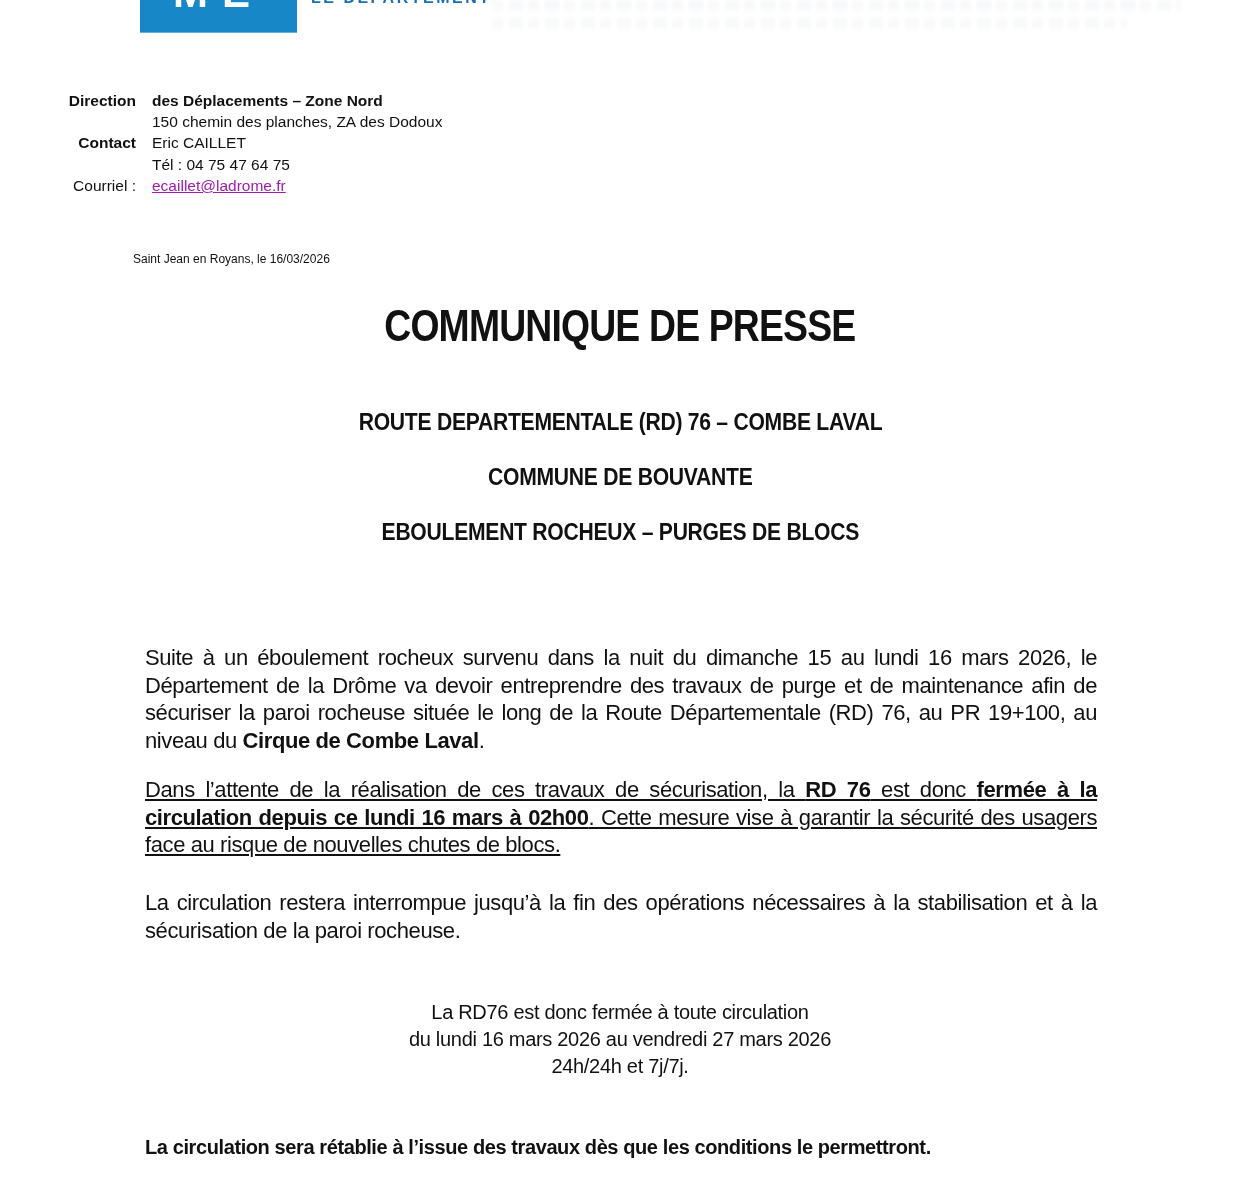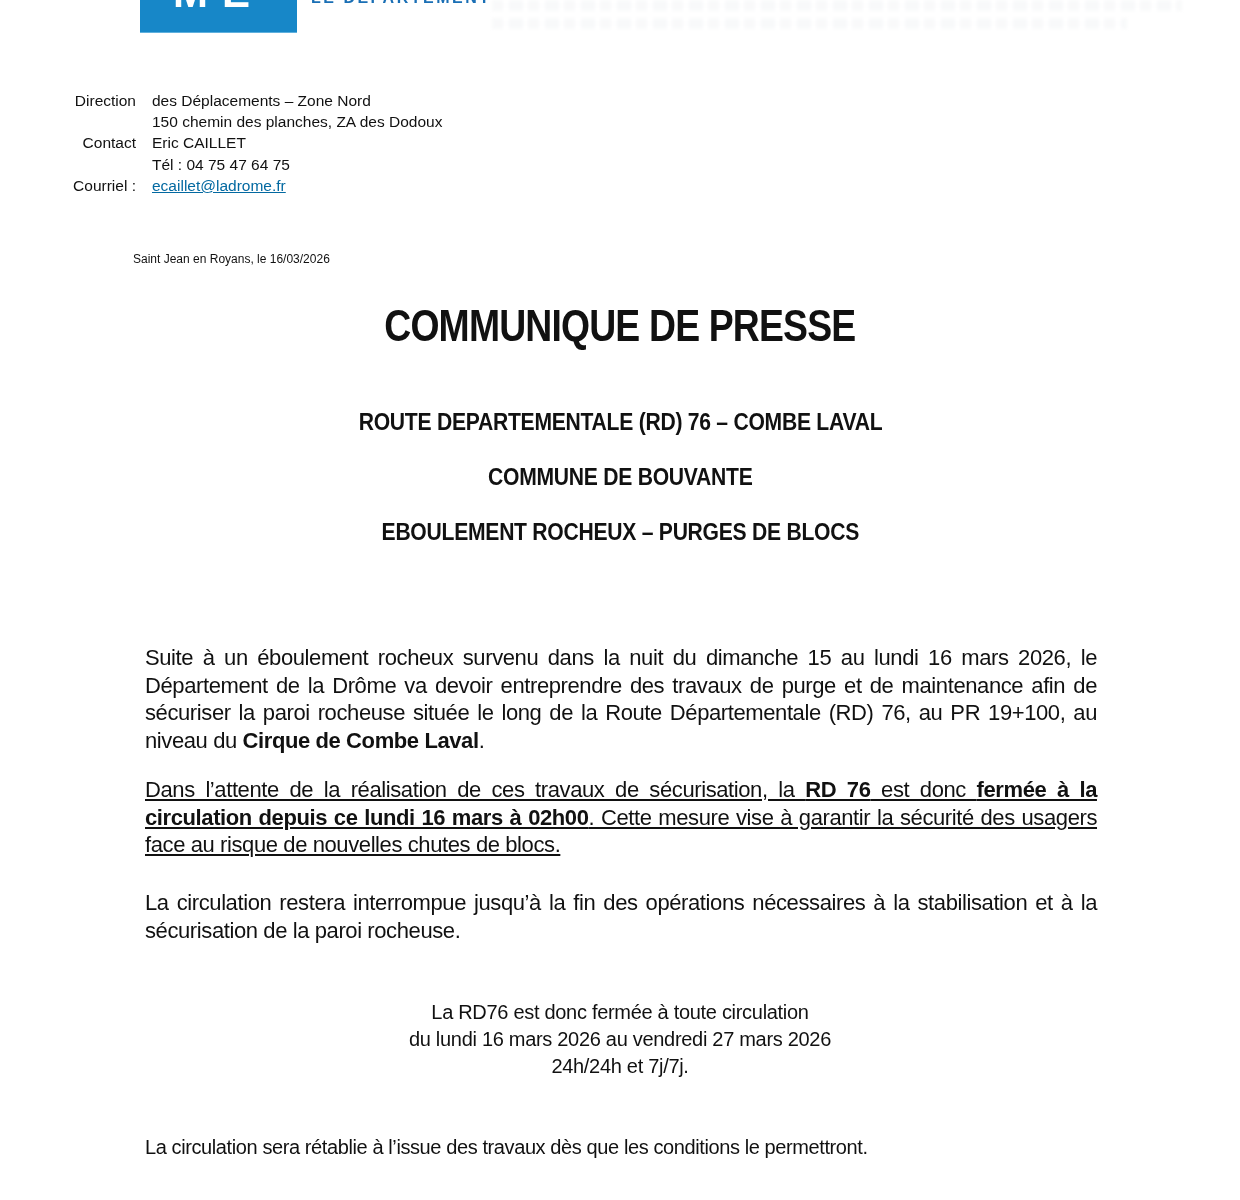--- a/index.html
+++ b/index.html
@@ -77,21 +77,21 @@
     font-size: 15.5px;
     line-height: 21.2px;
   }
   .contact-row { display: flex; }
   .contact-label {
     width: 79px;
     text-align: right;
     flex: 0 0 79px;
   }
   .contact-value { margin-left: 16px; white-space: nowrap; }
-  .b { font-weight: normal; }
+  .b { font-weight: bold; }
   a.email-link { color: #2323cb; text-decoration: underline; }
 
   
   .dateline {
     position: absolute;
     left: 133px; top: 252px;
     font-size: 12px;
   }
 
   
@@ -157,21 +157,21 @@
     line-height: 27px;
     letter-spacing: -0.3px;
   }
 
   
   .final-note {
     position: absolute;
     left: 145px; top: 1136px;
     width: 952px;
     font-size: 20px;
-    font-weight: normal;
+    font-weight: bold;
     letter-spacing: -0.4px;
     white-space: nowrap;
   }
 </style>
 </head>
 <body>
 
 <div class="page">
 
   <div class="logo-square">
@@ -199,21 +199,21 @@
       <span class="contact-label b">Contact</span>
       <span class="contact-value">Eric CAILLET</span>
     </div>
     <div class="contact-row">
       <span class="contact-label"></span>
       <span class="contact-value">Tél : 04 75 47 64 75</span>
     </div>
     <div class="contact-row">
       <span class="contact-label">Courriel :</span>
       <span class="contact-value">
-        <a href="#" class="email-link" style="color: #0369a1;">ecaillet@ladrome.fr</a>
+        <a href="#" class="email-link" style="color: #a21caf;">ecaillet@ladrome.fr</a>
       </span>
     </div>
   </div>
 
   <div class="dateline">Saint Jean en Royans, le 16/03/2026</div>
 
   <div class="main-title-wrap">
     <span class="main-title">COMMUNIQUE DE PRESSE</span>
   </div>
 

